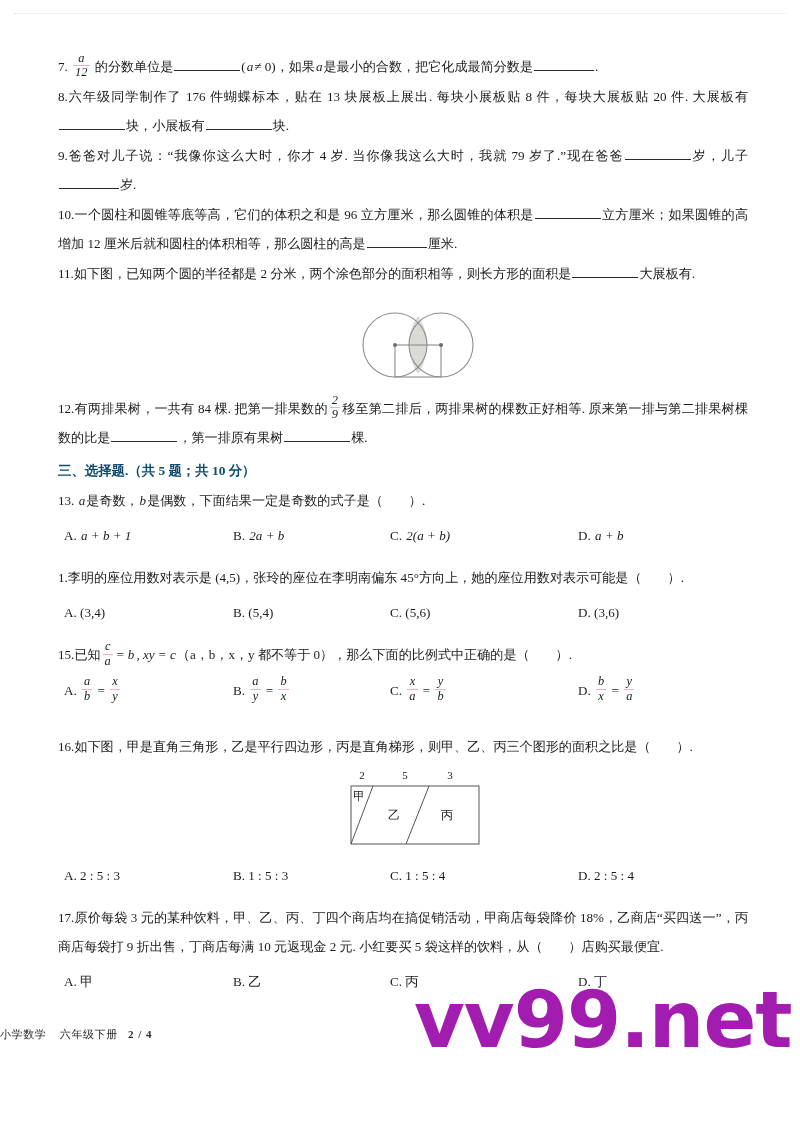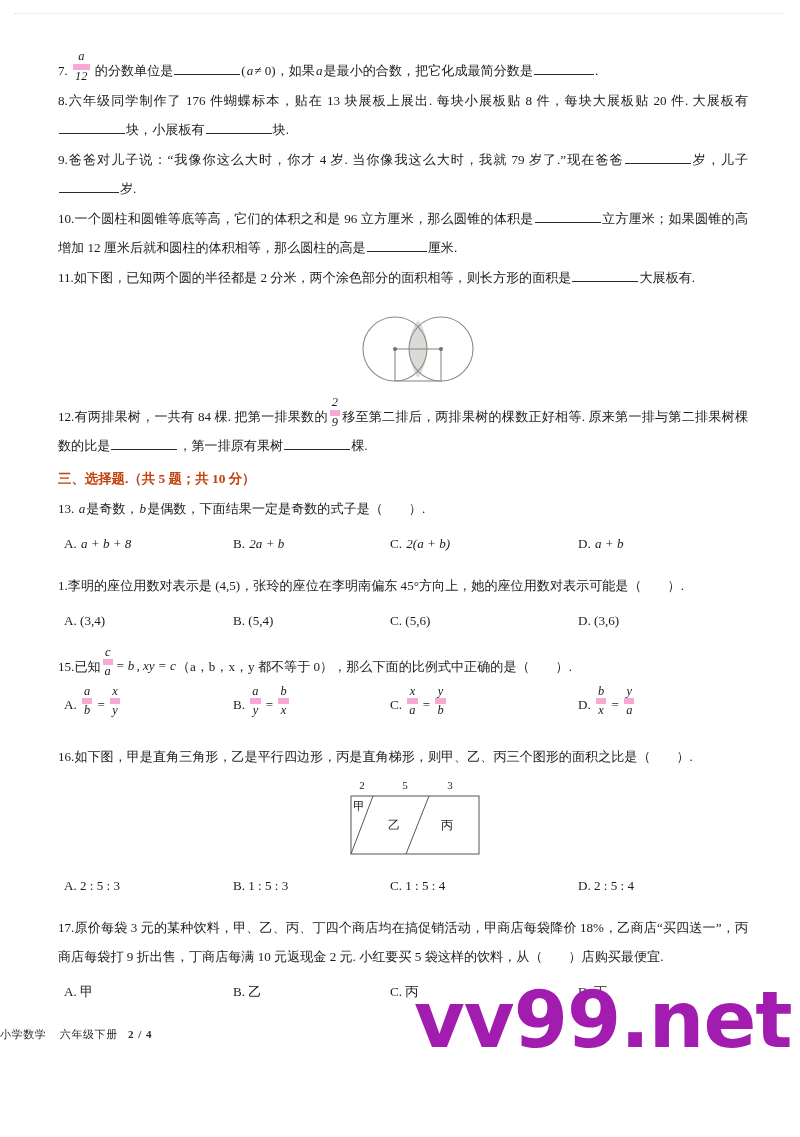--- a/index.html
+++ b/index.html
@@ -64,29 +64,29 @@
     display: inline-block;
     vertical-align: -0.52em;
     text-align: center;
     font-style: italic;
     line-height: 1.08;
     margin: 0 2px;
     position: relative;
     top: -0.12em;
   }
   .frac .nu { display: block; font-size: 12.4px; padding: 0 2px; }
-  .frac .de { display: block; font-size: 12.4px; border-top: 6px solid #f9a8d4; padding: 0 2px; }
+  .frac .de { display: block; font-size: 12.4px; border-top: 1px solid #f9a8d4; padding: 0 2px; }
 
   
   .section-head {
     font-size: 13.4px;
     font-weight: bold;
     line-height: 30px;
     margin: 4px 0 0 0;
-    color: #c2410c;
+    color: #0c4a6e;
   }
 
   
   .opts {
     display: block;
     position: relative;
     height: 42px;
     font-size: 13.1px;
     margin-top: 6px;
   }
@@ -201,21 +201,21 @@
       <span class="num">12.</span><span>有两排果树，一共有 84 棵. 把第一排果数的</span><span class="frac"><span class="nu">2</span><span class="de">9</span></span><span>移至第二排后，两排果树的棵数正好相等. 原来第一排与第二排果树棵数的比是</span><span class="blank b66"></span><span>，第一排原有果树</span><span class="blank b66"></span><span>棵.</span>
     </p>
 
     <p class="section-head">三、选择题.（共 5 题；共 10 分）</p>
 
     <p class="q">
       <span class="num">13.</span>
       <span class="it">a</span><span>是奇数，</span><span class="it">b</span><span>是偶数，下面结果一定是奇数的式子是（</span><span class="paren-gap"></span><span>）.</span>
     </p>
     <div class="opts">
-      <span class="opt o1"><span class="lbl">A.</span> <span class="it">a + b + 8</span></span>
+      <span class="opt o1"><span class="lbl">A.</span> <span class="it">a + b + 1</span></span>
       <span class="opt o2"><span class="lbl">B.</span> <span class="it">2a + b</span></span>
       <span class="opt o3"><span class="lbl">C.</span> <span class="it">2(a + b)</span></span>
       <span class="opt o4"><span class="lbl">D.</span> <span class="it">a + b</span></span>
     </div>
 
     <p class="q">
       <span class="num">1.</span><span>李明的座位用数对表示是 (4,5)，张玲的座位在李明南偏东 45°方向上，她的座位用数对表示可能是（</span><span class="paren-gap"></span><span>）.</span>
     </p>
     <div class="opts">
       <span class="opt o1"><span class="lbl">A.</span> <span>(3,4)</span></span>

